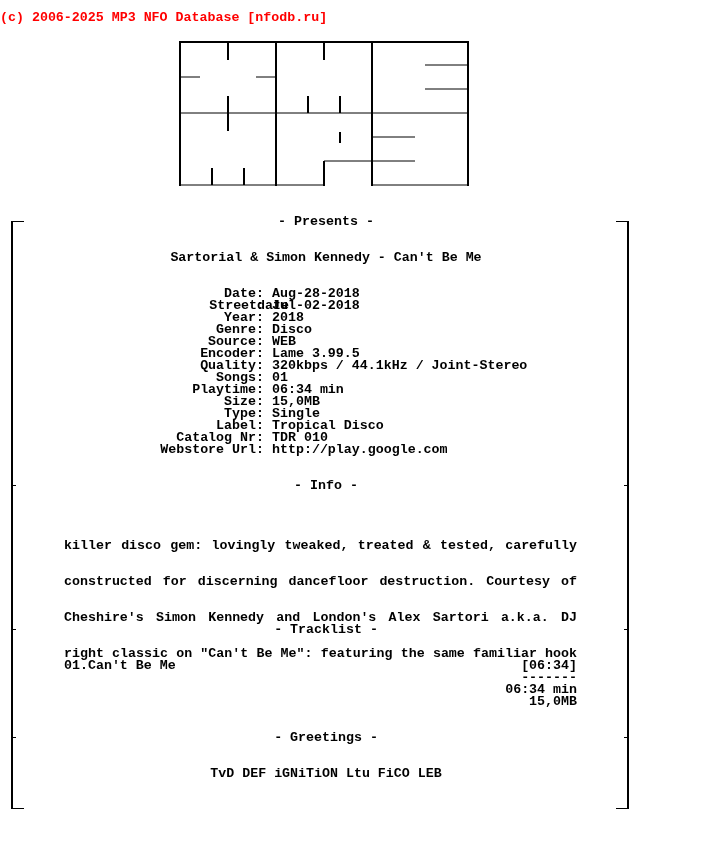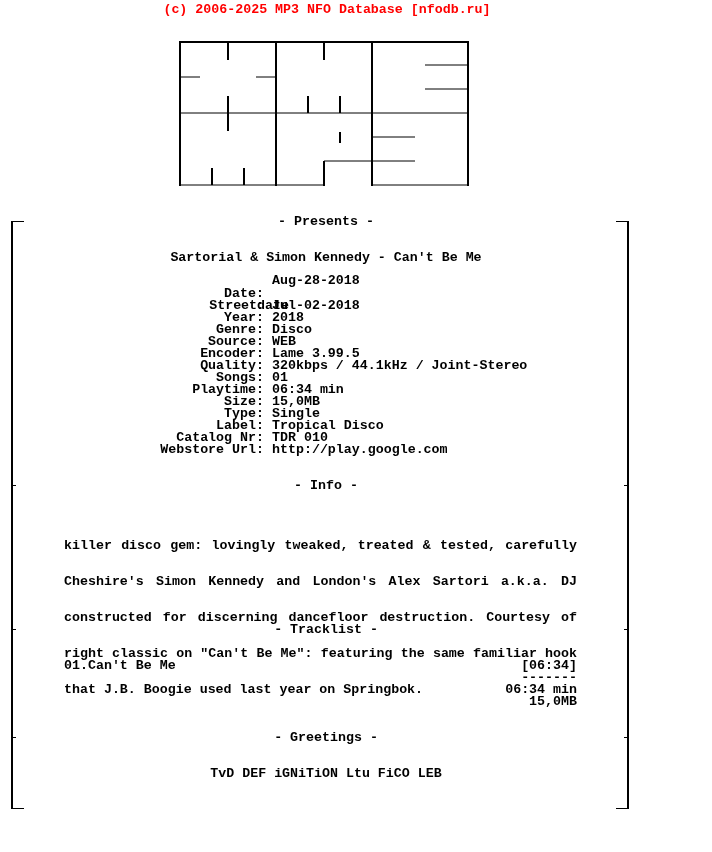--- a/index.html
+++ b/index.html
@@ -1,21 +1,21 @@
 <!DOCTYPE html>
 <html><head>
 <meta charset="utf-8">
 <style>
   html, body { margin:0; padding:0; background:#ffffff; }
   body { width:712px; height:852px; position:relative; overflow:hidden;
          font-family:"Liberation Mono", "DejaVu Sans Mono", monospace; color:#000; }
   .mono { font-family:Liberation Mono, monospace; font-size:13.3px;
           font-weight:bold; line-height:12px; white-space:pre; letter-spacing:0px; }
   .abs { position:absolute; }
-  .credit { position:absolute; top:4px; left:0; width:654px; text-align:center;
+  .credit { position:absolute; top:12px; left:0; width:654px; 
             color:#ff0000; font-size:13.3px; font-weight:bold; line-height:12px; white-space:pre;
             font-family:"Liberation Mono", "DejaVu Sans Mono", monospace; }
   .line { position:absolute; background:#000; }
   .hdr { position:absolute; left:0; width:652px; text-align:center; }
   .kv { position:absolute; left:0; width:256px; text-align:right; }
   .val { position:absolute; left:272px; }
   .colon { position:absolute; left:256px; }
   .para { position:absolute; left:64px; width:513px; }
   .para div { height:12px; text-align:justify; text-align-last:justify; white-space:normal; }
   .para div.last { text-align-last:left; }
@@ -82,21 +82,21 @@
   <div class="line" style="left:13px;top:737px;width:3px;height:1px;"></div>
   <div class="line" style="left:624px;top:737px;width:3px;height:1px;"></div>
 </div>
 
 <div class="hdr mono" style="top:216px;">- Presents -</div>
 <div class="hdr mono" style="top:252px;">Sartorial &amp; Simon Kennedy - Can't Be Me</div>
 
 <div>
   <div class="mono kv" style="top:288px;">Date</div>
   <div class="mono colon" style="top:288px;">:</div>
-  <div class="mono val" style="top:275px;">Aug-28-2018</div>
+  <div class="mono val" style="top:288px;">Aug-28-2018</div>
 
   <div class="mono kv" style="top:300px;padding-left:33px;">Streetdate</div>
   <div class="mono colon" style="top:300px;">:</div>
   <div class="mono val" style="top:300px;">Jul-02-2018</div>
 
   <div class="mono kv" style="top:312px;">Year</div>
   <div class="mono colon" style="top:312px;">:</div>
   <div class="mono val" style="top:312px;">2018</div>
 
   <div class="mono kv" style="top:324px;">Genre</div>
@@ -140,24 +140,23 @@
   <div class="mono val" style="top:432px;">TDR 010</div>
 
   <div class="mono kv" style="top:444px;">Webstore Url</div>
   <div class="mono colon" style="top:444px;">:</div>
   <div class="mono val" style="top:444px;">http://play.google.com</div>
 </div>
 
 <div class="hdr mono" style="top:480px;">- Info -</div>
 <div class="para mono" style="top:516px;">
   <div>killer  disco gem: lovingly tweaked, treated &amp; tested, carefully</div>
+  <div>constructed  for  discerning dancefloor destruction. Courtesy of</div>
   <div>Cheshire's  Simon Kennedy  and  London's  Alex Sartori a.k.a. DJ</div>
-  <div>constructed  for  discerning dancefloor destruction. Courtesy of</div>
   <div>right classic on "Can't Be Me": featuring the same familiar hook</div>
-  <div class="last">that J.B. Boogie used last year on Springbok.</div>
 </div>
 
 <div class="hdr mono" style="top:624px;">- Tracklist -</div>
 <div>
   <div class="mono abs" style="left:64px;top:660px;">01.Can't Be Me</div>
   <div class="mono abs" style="right:135px;top:660px;text-align:left;">[06:34]</div>
   <div class="mono abs" style="right:135px;top:672px;text-align:right;">-------</div>
   <div class="mono abs" style="right:135px;top:684px;text-align:right;">06:34 min</div>
   <div class="mono abs" style="right:135px;top:696px;text-align:right;">15,0MB</div>
 </div>

